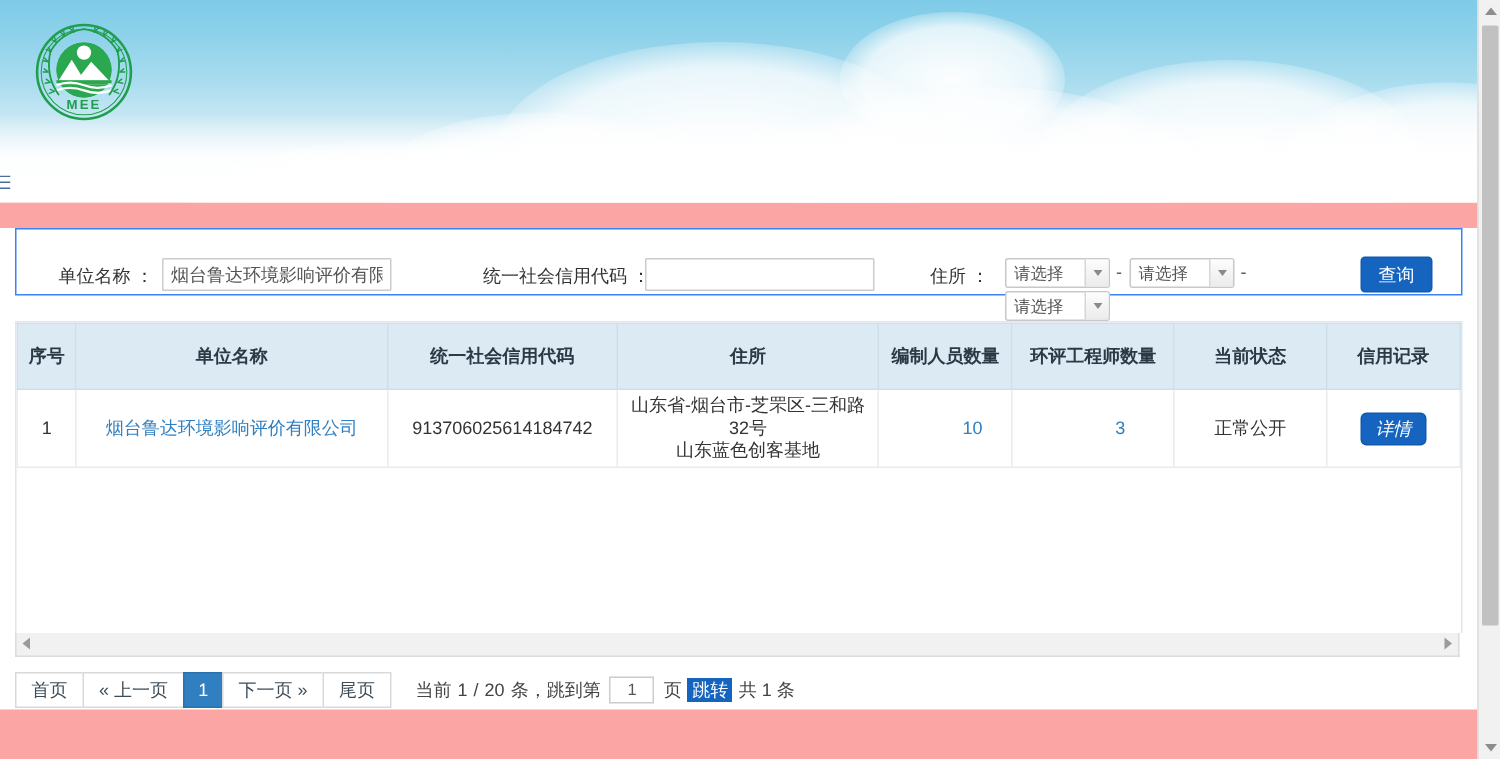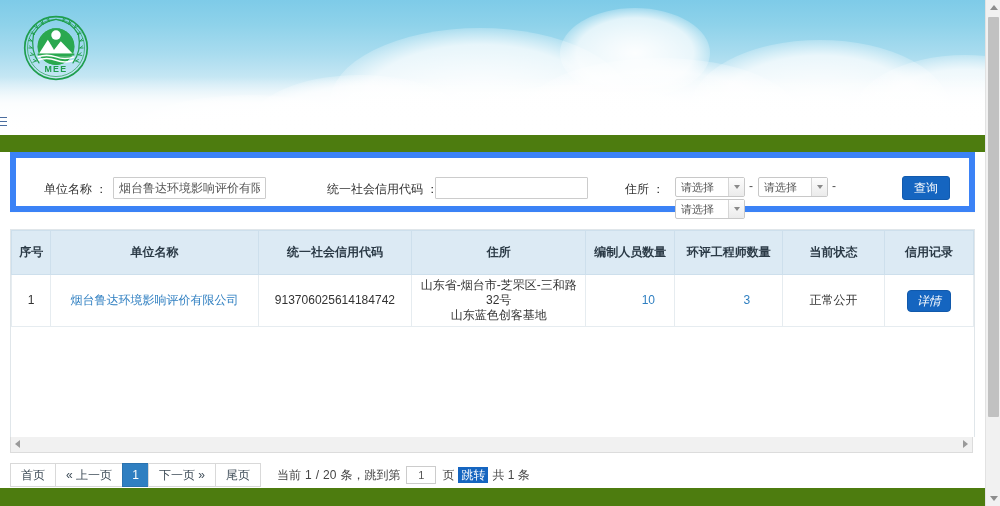--- a/index.html
+++ b/index.html
@@ -10,21 +10,21 @@
     font-family: "Liberation Sans", "DejaVu Sans", sans-serif;
     background: #ffffff;
   }
 
   
   #page {
     position: relative;
     width: 1000px;
     height: 506px;
     overflow: hidden;
-    background: #4d7c0f;
+    background: #fca5a5;
   }
   #content {
     position: absolute;
     left: 0; top: 0;
     width: 985px;
     height: 506px;
     overflow: hidden;
   }
 
   
@@ -92,23 +92,23 @@
   
   .body-wrap {
     width: 985px;
     padding: 0 10px;
     background: #ffffff;
   }
 
   
   .search-panel {
     margin-top: 17px;
-    border: 6px solid #3b82f6;
-    background: #ffffff;
-    height: 60px;
+    border: 1px solid #3b82f6;
+    background: #ffffff;
+    height: 45px;
     position: relative;
     box-shadow: 0 1px 1px rgba(0,0,0,0.02);
     text-decoration: underline;
   }
   .field-label {
     position: absolute;
     font-size: 12px;
     color: #333333;
     top: 23px;
     white-space: nowrap;

